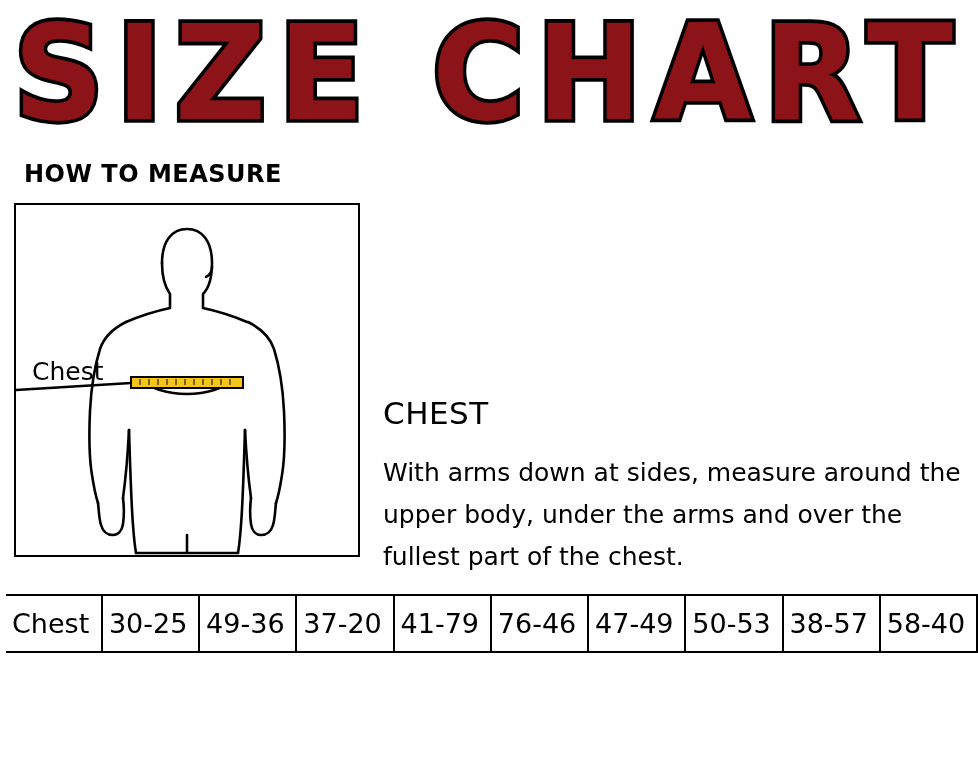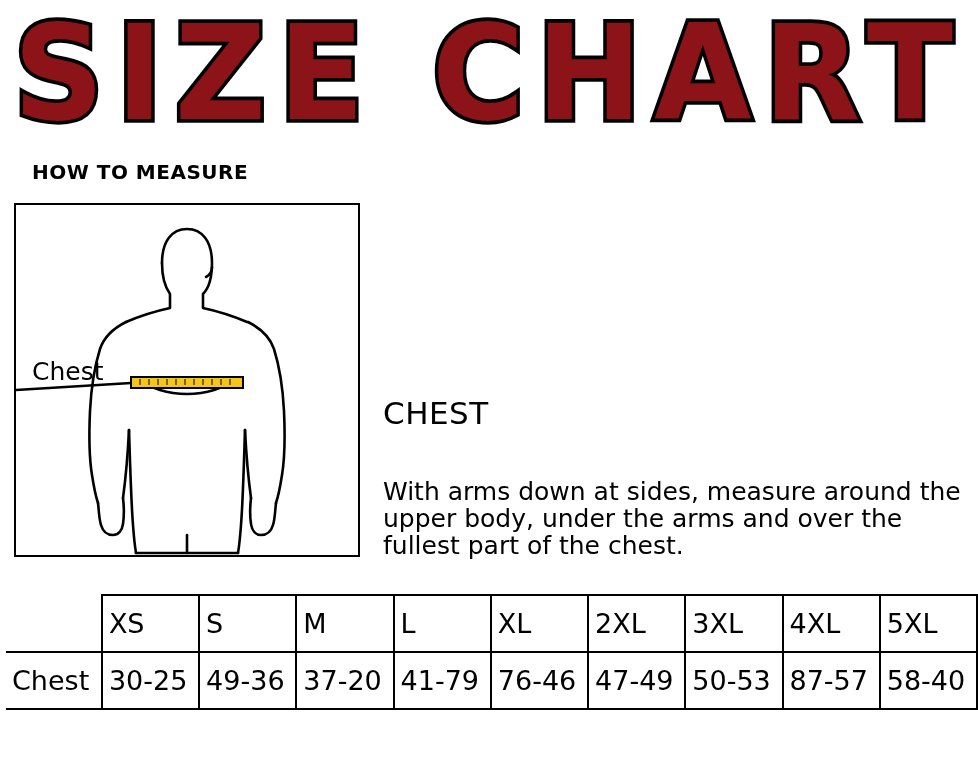--- a/index.html
+++ b/index.html
@@ -39,25 +39,25 @@
     -webkit-text-stroke: 7px #000000;
     paint-order: stroke fill;
     white-space: nowrap;
     transform: scaleY(1.05);
     transform-origin: top center;
   }
 
   
   #how-to-measure {
     position: absolute;
-    left: 32px;
+    left: 24px;
     top: 160px;
     font-family: "DejaVu Sans", sans-serif;
     font-weight: bold;
-    font-size: 20px;
+    font-size: 24px;
     letter-spacing: 0.5px;
     color: #000000;
   }
 
   
   #figure-box {
     position: absolute;
     left: 14px;
     top: 203px;
     width: 346px;
@@ -92,23 +92,22 @@
     letter-spacing: 0.5px;
     color: #000000;
   }
   #desc-body {
     position: absolute;
     left: 383px;
     top: 452px;
     width: 580px;
     font-family: "DejaVu Sans", sans-serif;
     font-size: 25px;
-    line-height: 27px;
-    color: #000000;
-    margin-top: 26px;
+    line-height: 42px;
+    color: #000000;
   }
 
   
   #size-table {
     position: absolute;
     left: 6px;
     top: 594px;
     border-collapse: collapse;
     table-layout: fixed;
     font-family: "DejaVu Sans", sans-serif;
@@ -196,37 +195,25 @@
   </svg>
 </div>
 <div id="chest-callout">Chest</div>
 
 <div id="desc-title">CHEST</div>
 <div id="desc-body">With arms down at sides, measure around the upper body, under the arms and over the fullest part of the chest.</div>
 
 <table id="size-table">
   <tbody>
     <tr>
-      <td class="corner-blank"></td>
-      <td class="head-cell">XS</td>
-      <td class="head-cell">S</td>
-      <td class="head-cell">M</td>
-      <td class="head-cell">L</td>
-      <td class="head-cell">XL</td>
-      <td class="head-cell">2XL</td>
-      <td class="head-cell">3XL</td>
-      <td class="head-cell">4XL</td>
-      <td class="head-cell">5XL</td>
-    </tr>
-    <tr>
       <td class="row-header">Chest</td>
       <td class="data-cell">30-25</td>
       <td class="data-cell">49-36</td>
       <td class="data-cell">37-20</td>
       <td class="data-cell">41-79</td>
       <td class="data-cell">76-46</td>
       <td class="data-cell">47-49</td>
       <td class="data-cell">50-53</td>
-      <td class="data-cell">87-57</td>
+      <td class="data-cell">38-57</td>
       <td class="data-cell">58-40</td>
     </tr>
   </tbody>
 </table>
 
 </body></html>

